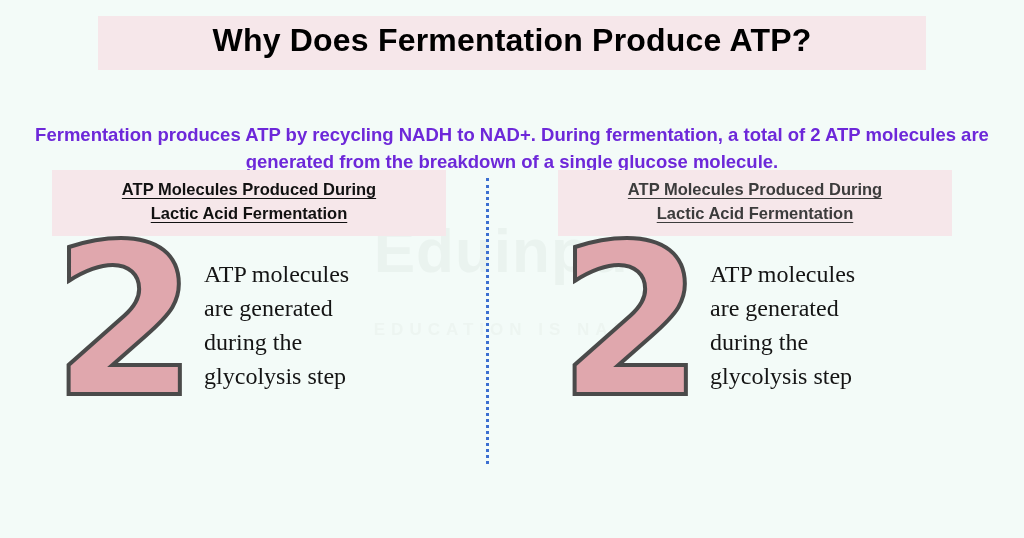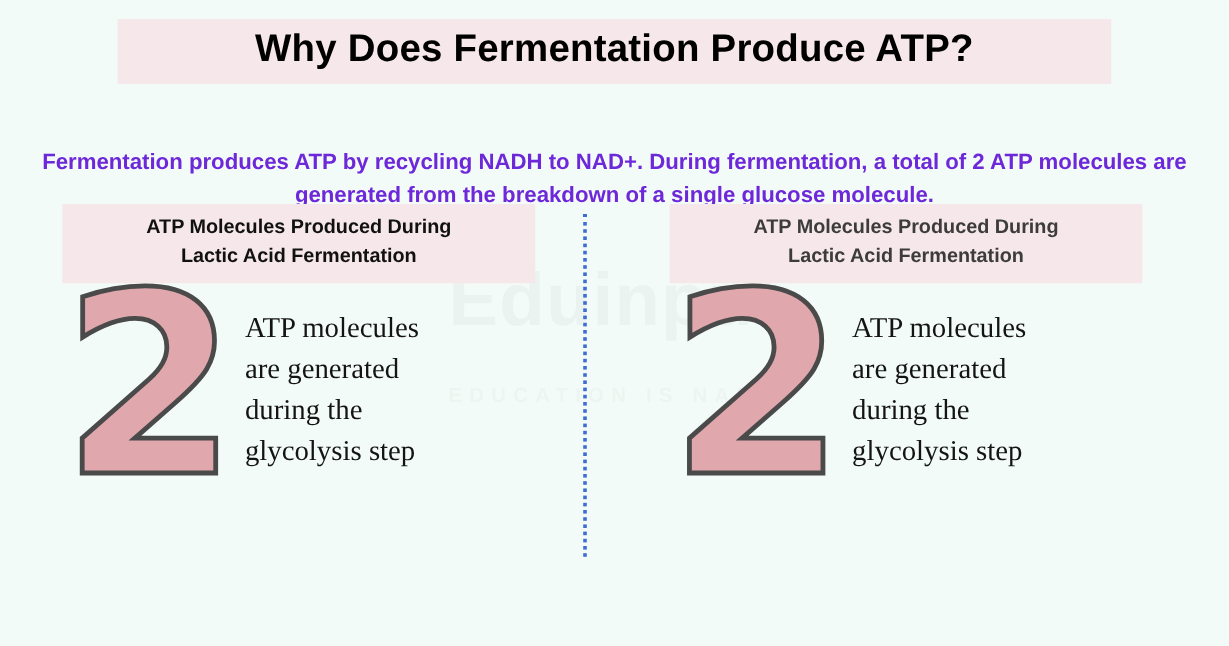--- a/index.html
+++ b/index.html
@@ -100,20 +100,21 @@
     background: #f6e7ea;
     padding: 8px 6px 10px 6px;
     box-sizing: border-box;
     text-align: center;
     font-size: 16.5px;
     font-weight: bold;
     color: #111111;
     line-height: 1.45;
   }
   .panel-caption span {
+    text-decoration: underline;
     text-underline-offset: 3px;
   }
   .panel-right .panel-caption {
     color: #3c3c3c;
   }
 
   .panel-body {
     position: absolute;
     top: 72px;
     left: 0;

